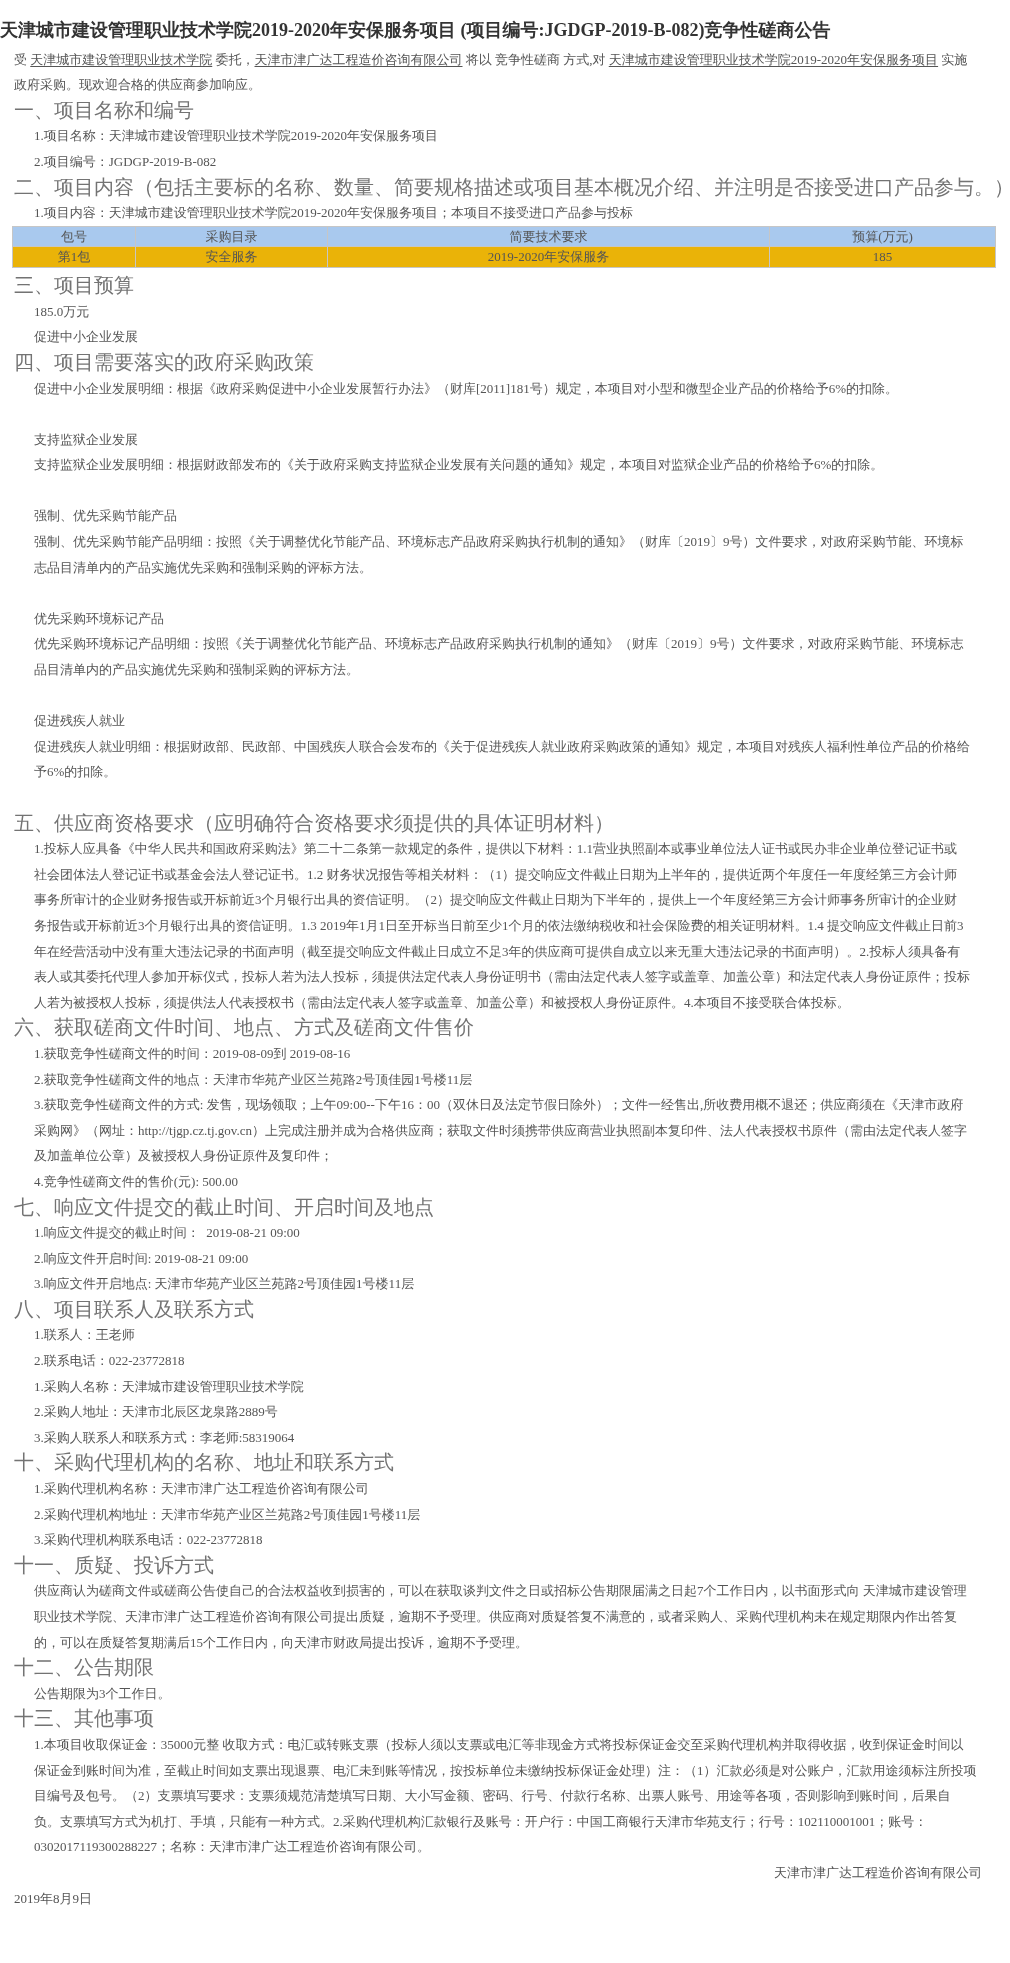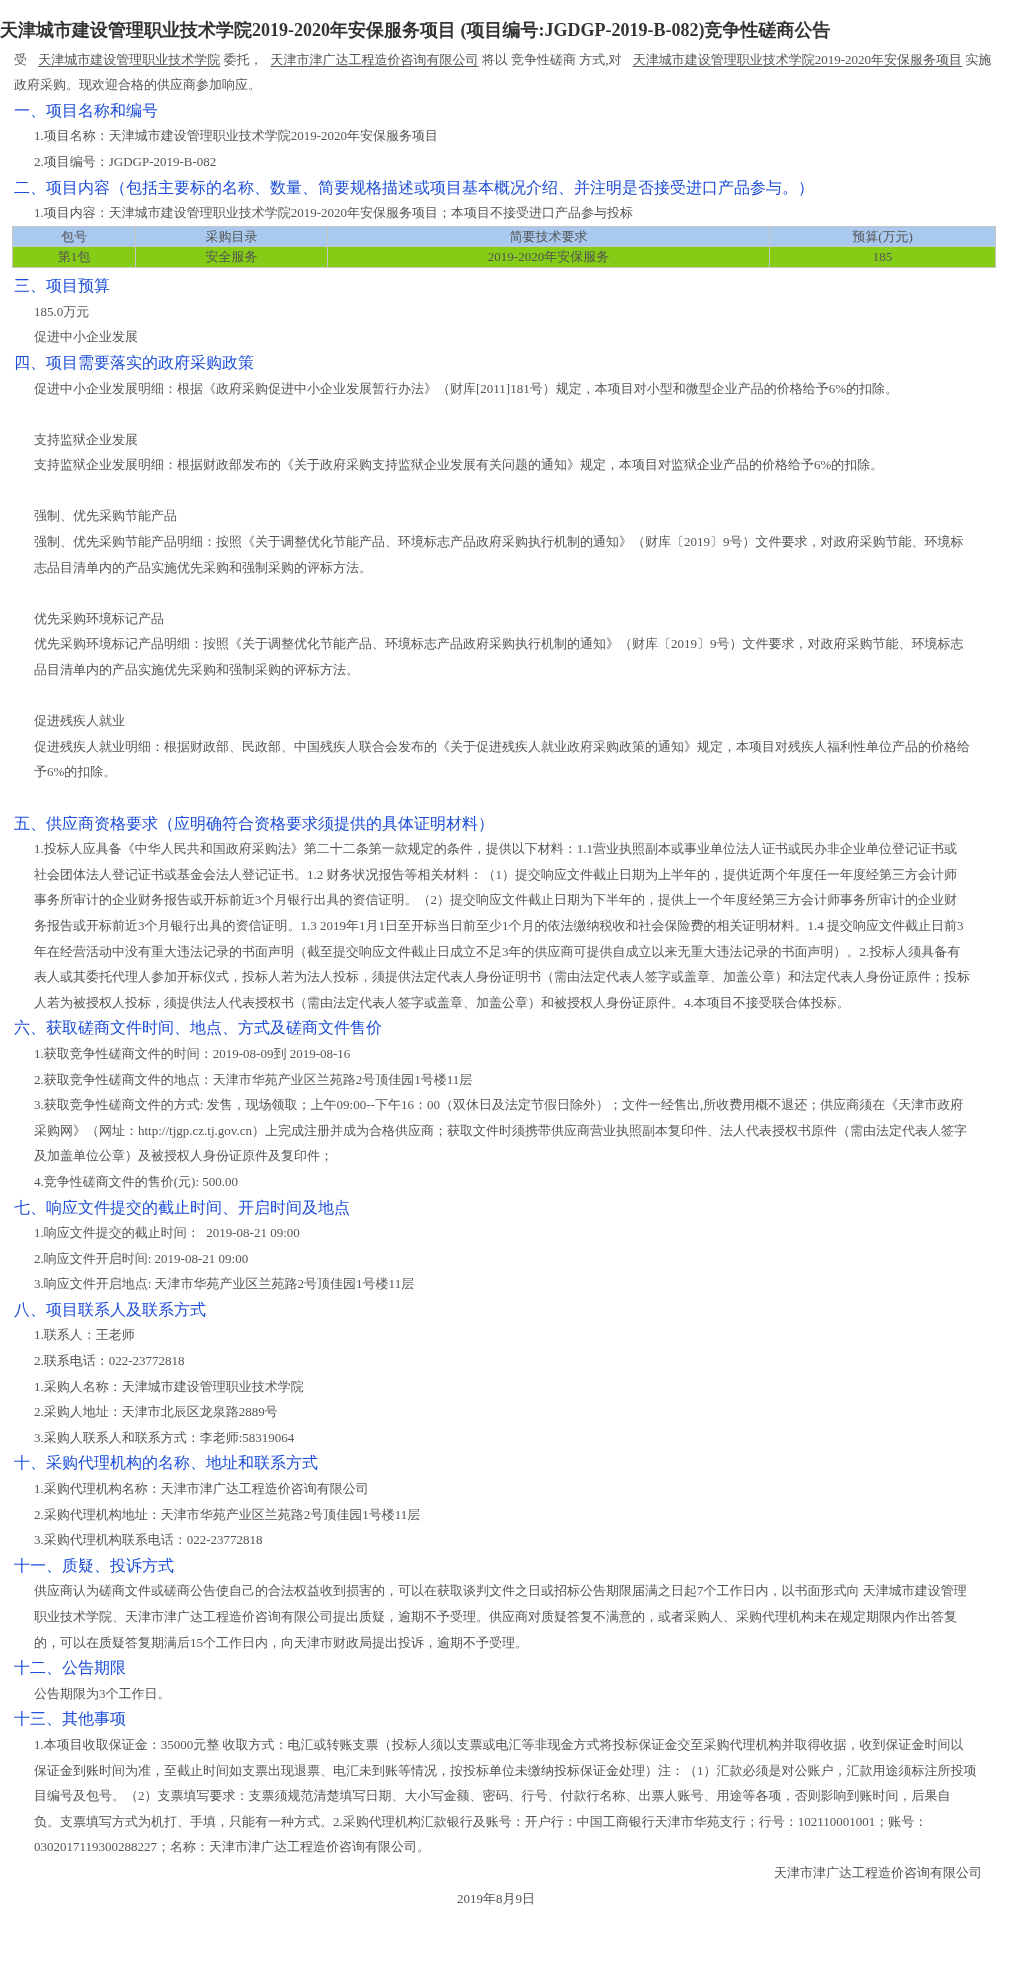--- a/index.html
+++ b/index.html
@@ -11,36 +11,36 @@
   .title {
     width: 1010px; text-align: left;
     padding-top: 17px; height: 26px; line-height: 26px; padding-bottom: 3.6px;
     font-size: 18px; font-weight: bold; color: #333333; white-space: pre;
   }
   .page { padding: 0 25px 0 14px; }
   .row {
     height: 25.6px; line-height: 25.6px; font-size: 13px;
     white-space: pre; overflow: visible;
   }
-  .h { font-size: 16px; color: #1d4ed8; }
+  .h { font-size: 20px; color: #737373; }
   .ind { padding-left: 20px; }
-  .row u { text-decoration: underline; text-underline-offset: 2px; margin-left: 8px; }
+  .row u { text-decoration: underline; text-underline-offset: 2px; }
   table.budget {
     border-collapse: collapse; table-layout: fixed;
     width: 983px; margin-left: -2px; margin-bottom: 5.4px;
     font-size: 13px; color: #555555;
   }
   table.budget th, table.budget td {
     border: 1px solid #c6c6c6; text-align: center; font-weight: normal;
     padding: 0 2px; white-space: nowrap; overflow: hidden;
   }
   table.budget th { background: #a9c9ee; height: 19px; line-height: 19px; }
-  table.budget td { background: #84cc16; height: 20px; line-height: 20px; }
+  table.budget td { background: #eab308; height: 20px; line-height: 20px; }
   .sig-org { text-align: right; padding-right: 3px; }
-  .sig-date { text-align: center; padding-right: 7px; }
+  .sig-date { text-align: left; padding-right: 7px; }
 </style>
 </head>
 <body>
 
 <div class="title">天津城市建设管理职业技术学院2019-2020年安保服务项目 (项目编号:JGDGP-2019-B-082)竞争性磋商公告</div>
 
 <div class="page">
 
   <div class="row"><span>受 </span><u>天津城市建设管理职业技术学院</u><span> 委托，</span><u>天津市津广达工程造价咨询有限公司</u><span> 将以 竞争性磋商 方式,对 </span><u>天津城市建设管理职业技术学院2019-2020年安保服务项目</u><span> 实施</span></div>
   <div class="row">政府采购。现欢迎合格的供应商参加响应。</div>

